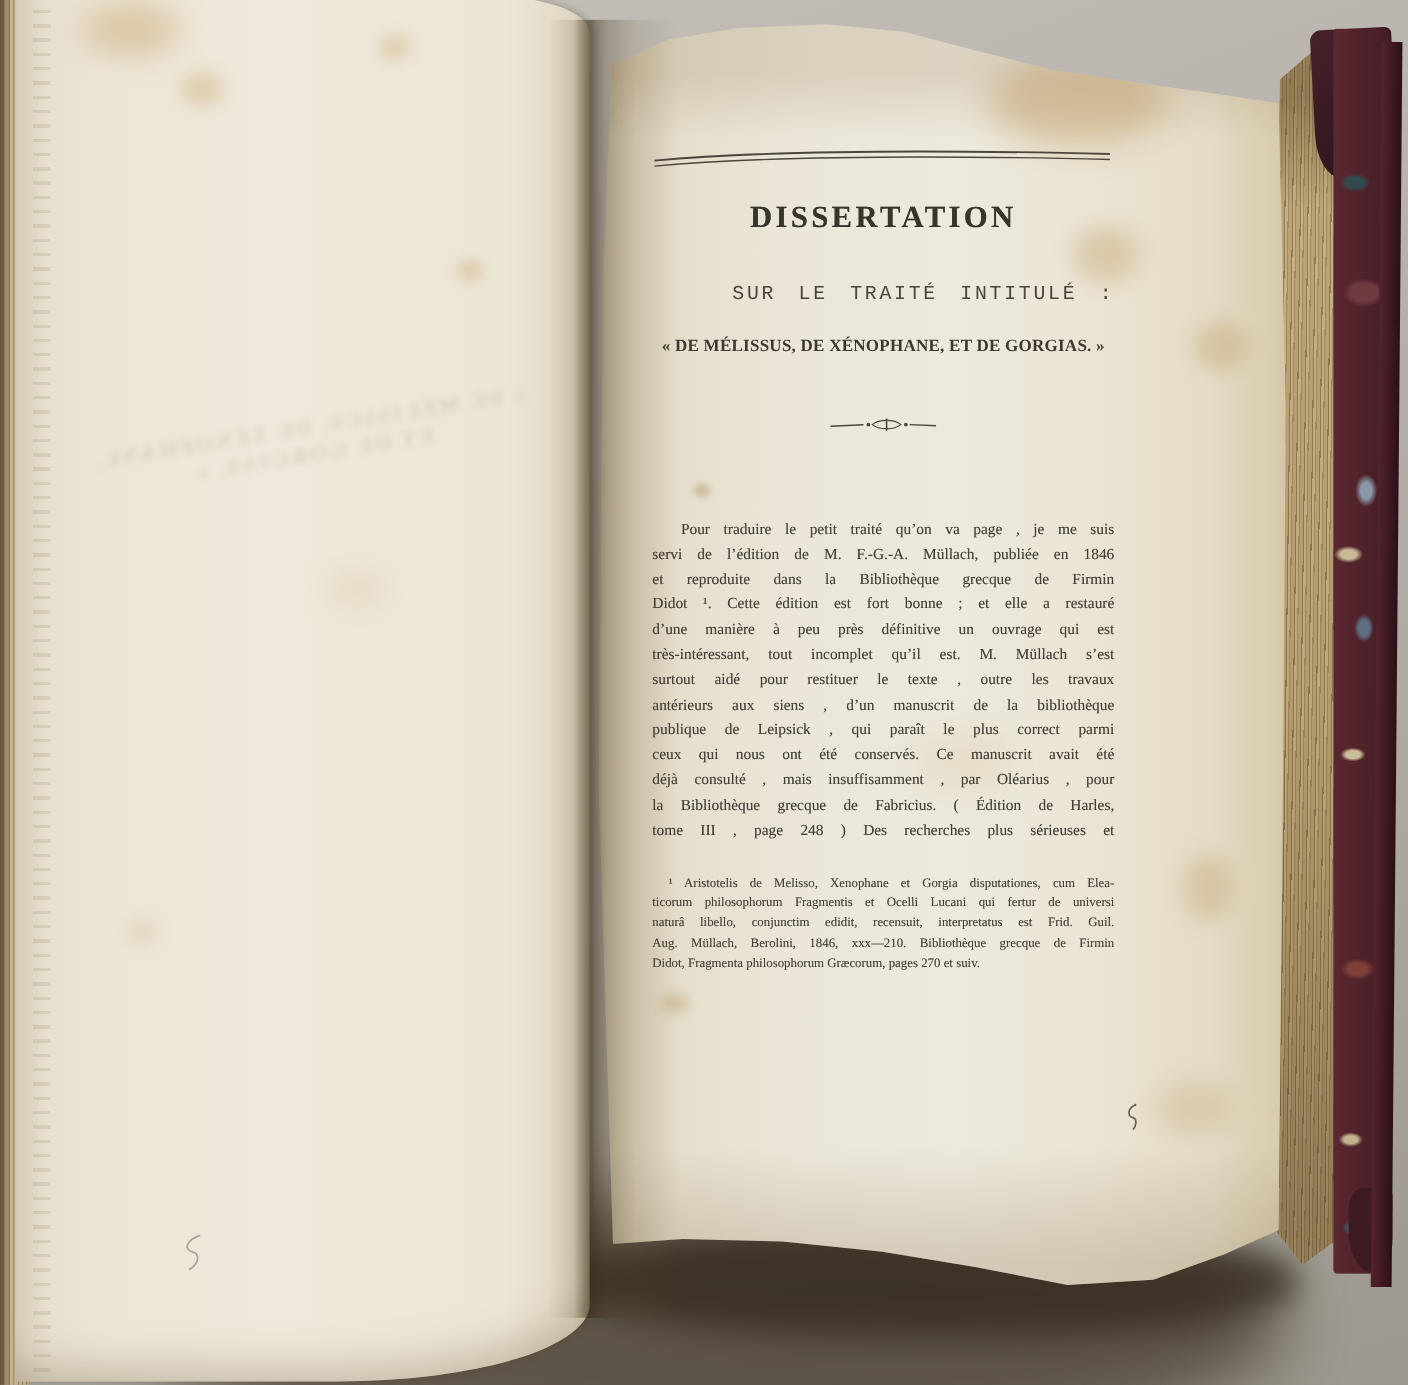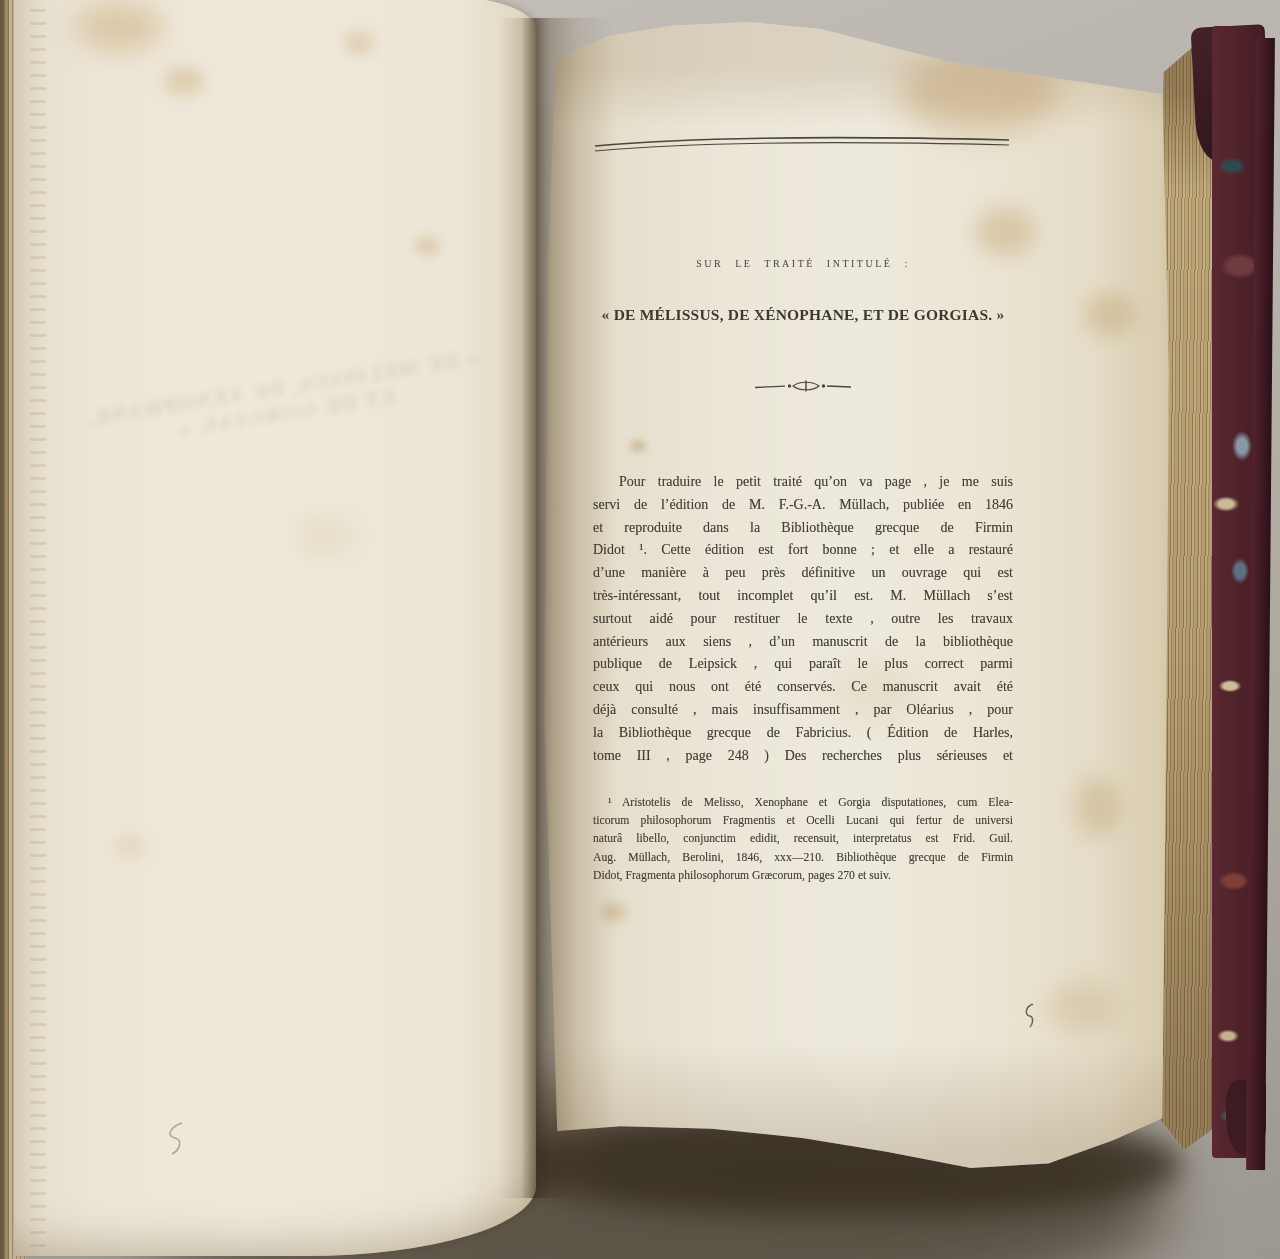--- a/index.html
+++ b/index.html
@@ -97,22 +97,22 @@
   .spot{ position:absolute; border-radius:50%; pointer-events:none; }
   
   .text-layer{ position:absolute; left:63px; top:0; width:420px; height:100%; color:#453f37; }
   .rule-svg{ position:absolute; left:0; top:110px; }
   .page-title{
     position:absolute; left:0; top:158px; width:100%; text-align:center;
     font-weight:700; font-size:28px; line-height:36px; letter-spacing:3px; color:#38332b;
     text-shadow:0 0 .5px rgba(56,51,43,.6);
   }
   .page-subtitle{
-    position:absolute; left:0; top:236px; width:100%; text-align:center;
-    font-size:10px; letter-spacing:2.5px; word-spacing:7px; color:#4a443a;
+    position:absolute; left:0; top:236px; width:100%; text-align:right;
+    font-size:18px; letter-spacing:2.5px; word-spacing:7px; color:#4a443a;font-family:Liberation Mono, monospace;
   }
   .work-title{
     position:absolute; left:0; top:284px; width:100%; text-align:center;
     font-weight:700; font-size:15.5px; letter-spacing:.2px; white-space:nowrap; color:#3e3830;
   }
   .ornament{ position:absolute; left:0; top:356px; width:100%; text-align:center; }
   .body-lines{ position:absolute; left:0; top:449px; width:420px; }
   .bline{
     height:22.8px; line-height:22.8px; font-size:14px;
     text-align:justify; text-align-last:justify; white-space:normal;
@@ -173,20 +173,21 @@
       <circle cx="10" cy="2.5" r="1.1" fill="#4a4034"></circle>
     </svg>
 
     <div class="text-layer">
 
       <svg class="rule-svg" width="420" height="22" viewBox="0 0 420 22">
         <path d="M2,14 C 90,6 210,3 416,8" fill="none" stroke="#4b453b" stroke-width="1.7"></path>
         <path d="M2,19 C 90,11 210,8 416,13" fill="none" stroke="#4b453b" stroke-width="1.2"></path>
       </svg>
 
+      <div class="page-title">DISSERTATION</div>
       <div class="page-subtitle">SUR LE TRAITÉ INTITULÉ :</div>
       <div class="work-title">« DE MÉLISSUS, DE XÉNOPHANE, ET DE GORGIAS. »</div>
 
       <div class="ornament">
         <svg width="100" height="16" viewBox="0 0 100 16">
           <line x1="2" y1="9.5" x2="32" y2="8.2" stroke="#4b453b" stroke-width="1.3"></line>
           <circle cx="36.5" cy="8" r="1.7" fill="#4b453b"></circle>
           <path d="M40,8 C46,3 60,3 66,8 C60,13 46,13 40,8 Z" fill="none" stroke="#4b453b" stroke-width="1.1"></path>
           <line x1="53" y1="2.5" x2="53" y2="13.5" stroke="#4b453b" stroke-width="1.4"></line>
           <circle cx="70.5" cy="8" r="1.7" fill="#4b453b"></circle>

